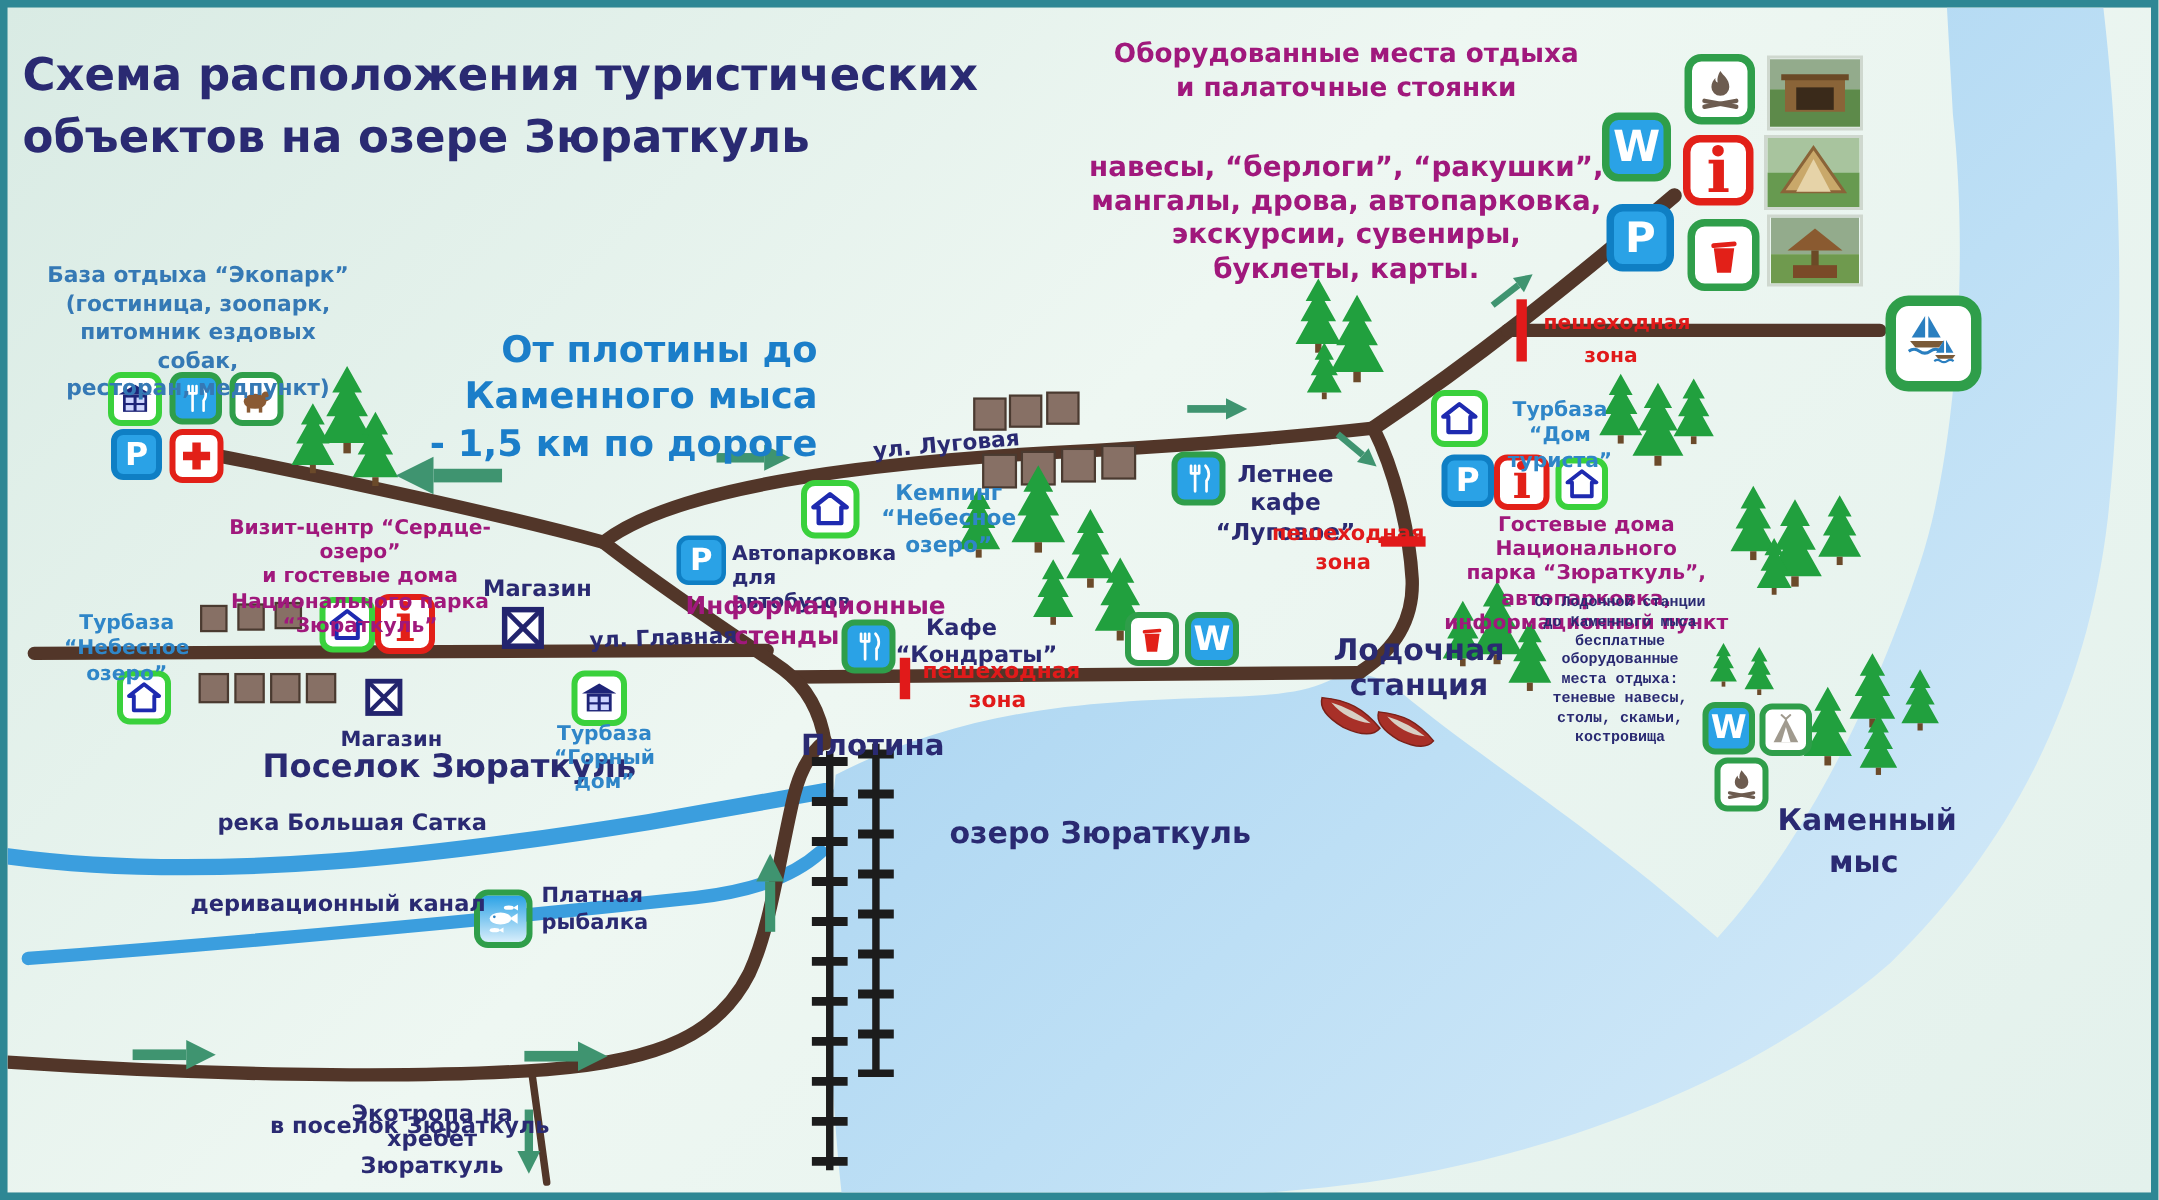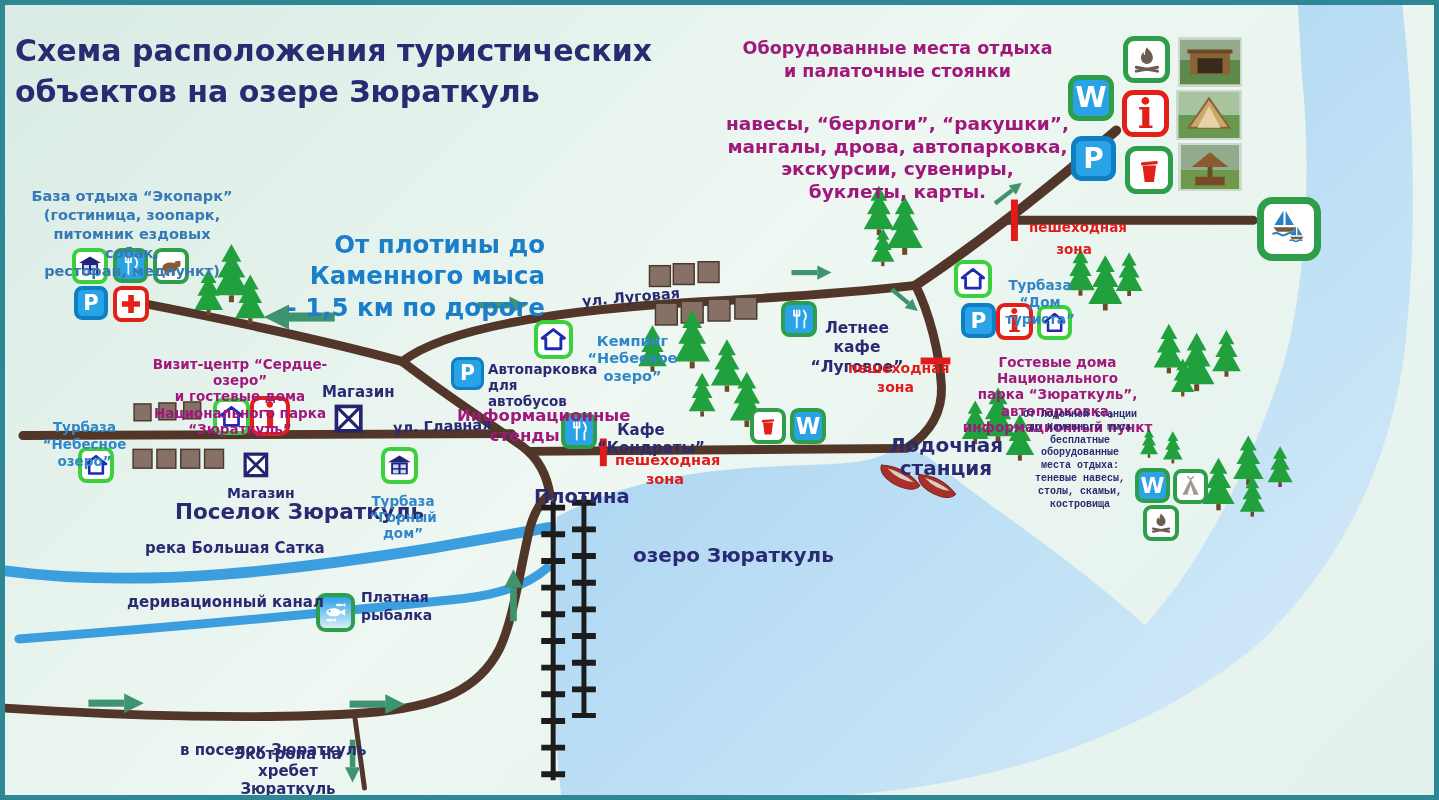--- a/index.html
+++ b/index.html
@@ -2,21 +2,21 @@
 <html><head>
 <meta charset="utf-8">
 <style>
   html,body{margin:0;padding:0;background:#cfe0da;}
   .map{position:relative;width:1439px;height:800px;box-sizing:border-box;
        border:5px solid #2e8794;overflow:hidden;
        background:linear-gradient(135deg,#d9ebe4 0%,#eef7f2 45%,#e3f1ec 100%);
        font-family:"DejaVu Sans","Liberation Sans",sans-serif;}
   svg.layer{position:absolute;left:0;top:0;width:100%;height:100%;}
   .lbl{position:absolute;font-weight:bold;white-space:pre-line;line-height:1.25;}
-  .c{text-align:center;margin-top:12px;}
+  .c{text-align:center;}
   .navy{color:#2a2a72}.magenta{color:#a0187c}.blue{color:#2f86c8}
   .steel{color:#3579b5}.bblue{color:#1b7ec9}.red{color:#e11a1a}
   .tile{position:absolute;border-radius:24%;box-sizing:border-box;border-style:solid;
         display:flex;align-items:center;justify-content:center;overflow:hidden;}
   .tile svg{width:86%;height:86%;display:block;}
   .tile .gl{color:#fff;font-weight:bold;line-height:1;}
   .tile .gi{color:#e22018;font-family:"DejaVu Serif","Liberation Serif",serif;}
   .photo{position:absolute;border:2px solid #cfd8cf;box-sizing:border-box;}
   .photo svg{width:100%;height:100%;display:block;}
 </style>
@@ -424,20 +424,22 @@
   <div class="lbl navy c" style="left:876px;top:417px;width:130px;font-size:20px;line-height:1.15;">Лодочная
 станция</div>
   <div class="lbl navy c" style="left:975px;top:392px;width:200px;font-size:10px;line-height:1.28;font-family:Liberation Mono, monospace;">От Лодочной станции
 до Каменного мыса
 бесплатные
 оборудованные
 места отдыха:
 теневые навесы,
 столы, скамьи,
 костровища</div>
+  <div class="lbl navy c" style="left:1180px;top:527px;width:115px;font-size:20px;line-height:1.4;">Каменный
+мыс</div>
   <div class="lbl navy" style="left:140px;top:534px;font-size:15px;">река Большая Сатка</div>
   <div class="lbl navy" style="left:122px;top:588px;font-size:15px;">деривационный канал</div>
   <div class="lbl navy" style="left:356px;top:584px;width:85px;font-size:14px;line-height:1.25;">Платная
 рыбалка</div>
   <div class="lbl navy" style="left:175px;top:700px;font-size:15px;margin-top:36px;">в поселок Зюраткуль</div>
   <div class="lbl navy c" style="left:213px;top:729px;width:140px;font-size:15px;line-height:1.15;">Экотропа на хребет
 Зюраткуль</div>
 </div>
 
 </body></html>

